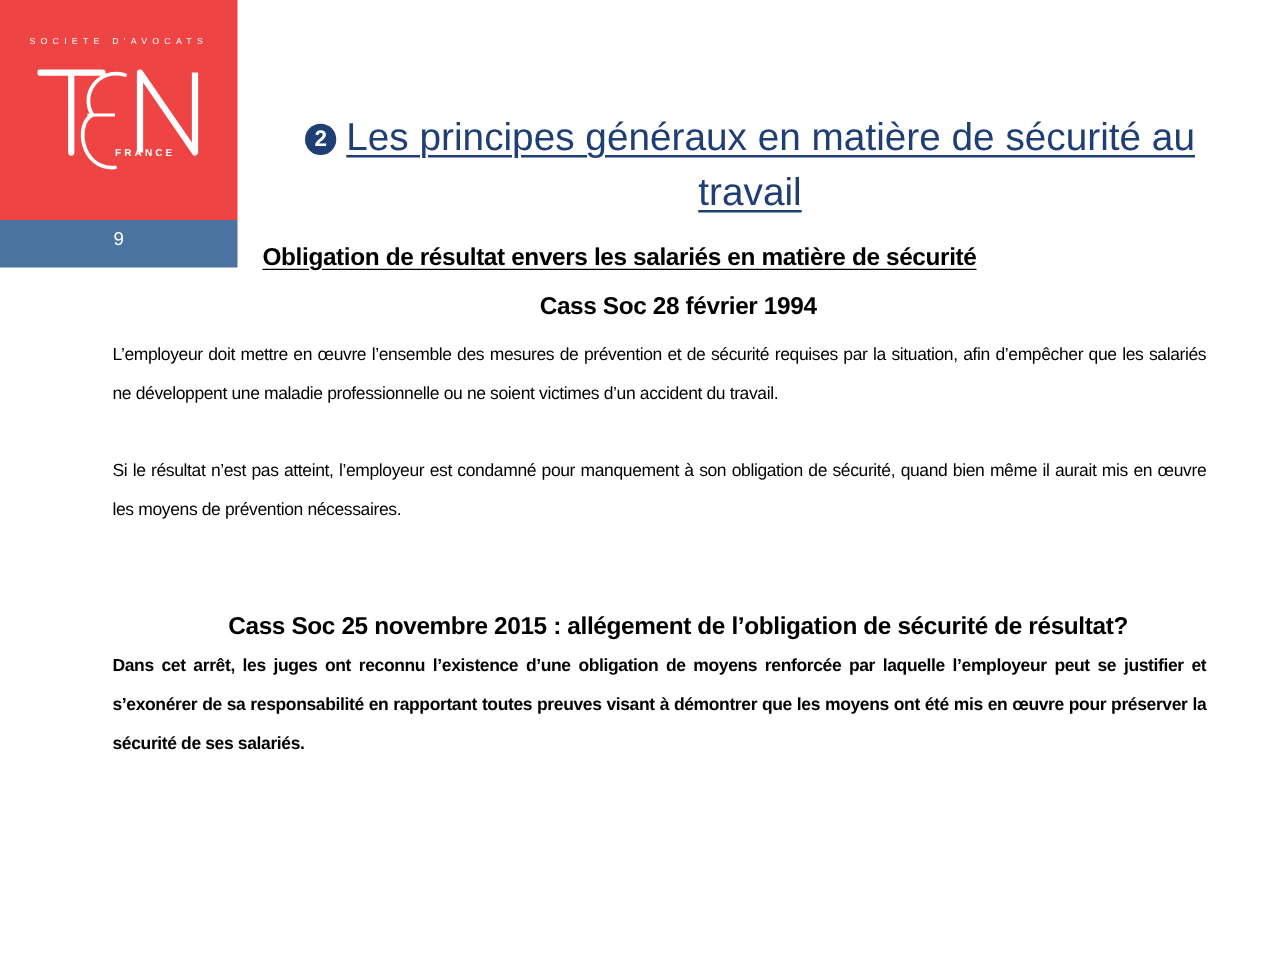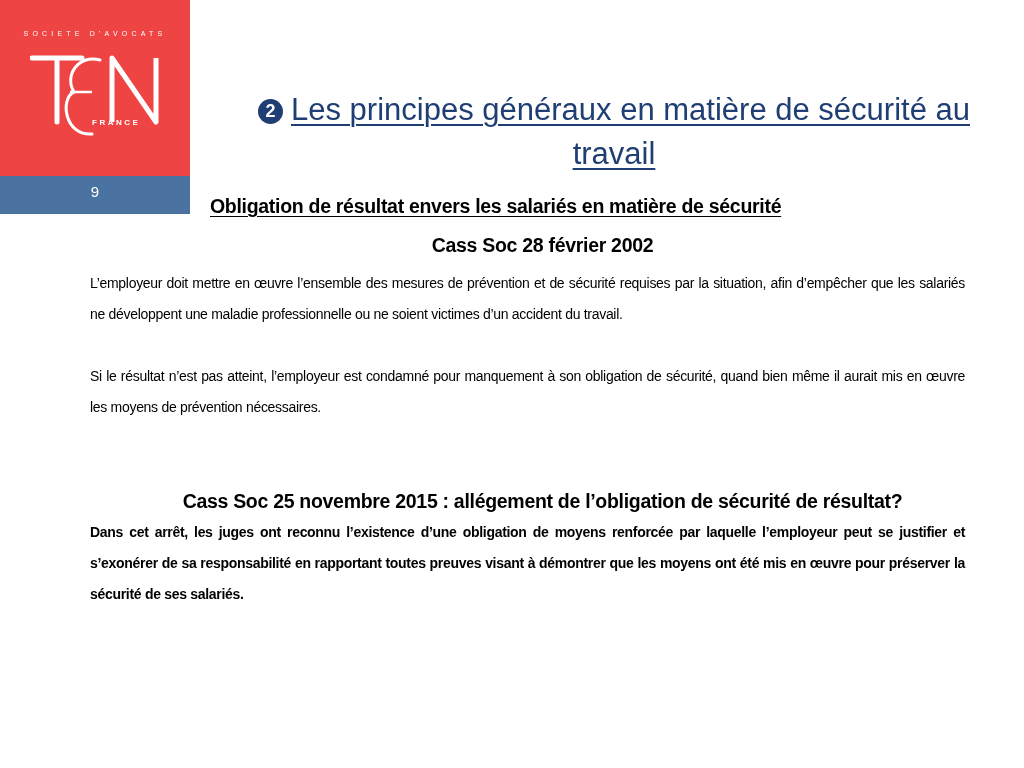--- a/index.html
+++ b/index.html
@@ -27,21 +27,21 @@
     }
     .page-band {
       position: absolute; left: 0; top: 176px; width: 190px; height: 38px;
       background: #4a73a1;
     }
     .page-number {
       position: absolute; left: 0; width: 190px; top: 183px;
       text-align: center; color: #fff; font-size: 15px;
     }
     .title {
-      position: absolute; left: 254px; width: 720px; top: 88px;
+      position: absolute; left: 240px; width: 720px; top: 88px;
       text-align: center; color: #1f3e73; font-size: 31px; line-height: 44px;
       font-family: "Liberation Sans", sans-serif;
     }
     .title .t-text { text-decoration: underline; text-decoration-thickness: 2px; text-underline-offset: 4px; }
     .num-badge {
       display: inline-block; width: 25px; height: 25px; border-radius: 50%;
       background: #1f3e73; color: #fff; font-size: 18px; line-height: 25px;
       text-align: center; font-weight: bold; vertical-align: 3px; margin-right: 8px;
     }
     .subtitle {
@@ -77,18 +77,18 @@
 
 <div class="page-band"></div>
 <div class="page-number">9</div>
 
 <div class="title">
   <span class="num-badge">2</span><span class="t-text">Les principes généraux en matière de sécurité au travail</span>
 </div>
 
 <div class="subtitle">Obligation de résultat envers les salariés en matière de sécurité</div>
 
-<div class="case-heading" style="top:234px;">Cass Soc 28 février 2002</div>
+<div class="case-heading" style="top:234px;">Cass Soc 28 février 1994</div>
 <div class="para" style="top:268px;">L’employeur doit mettre en œuvre l’ensemble des mesures de prévention et de sécurité requises par la situation, afin d’empêcher que les salariés ne développent une maladie professionnelle ou ne soient victimes d’un accident du travail.</div>
 <div class="para" style="top:361px;">Si le résultat n’est pas atteint, l’employeur est condamné pour manquement à son obligation de sécurité, quand bien même il aurait mis en œuvre les moyens de prévention nécessaires.</div>
 
 <div class="case-heading" style="top:490px;">Cass Soc 25 novembre 2015 : allégement de l’obligation de sécurité de résultat?</div>
 <div class="para" style="top:517px;font-weight:bold;">Dans cet arrêt, les juges ont reconnu l’existence d’une obligation de moyens renforcée par laquelle l’employeur peut se justifier et s’exonérer de sa responsabilité en rapportant toutes preuves visant à démontrer que les moyens ont été mis en œuvre pour préserver la sécurité de ses salariés.</div>
 
 </body></html>

